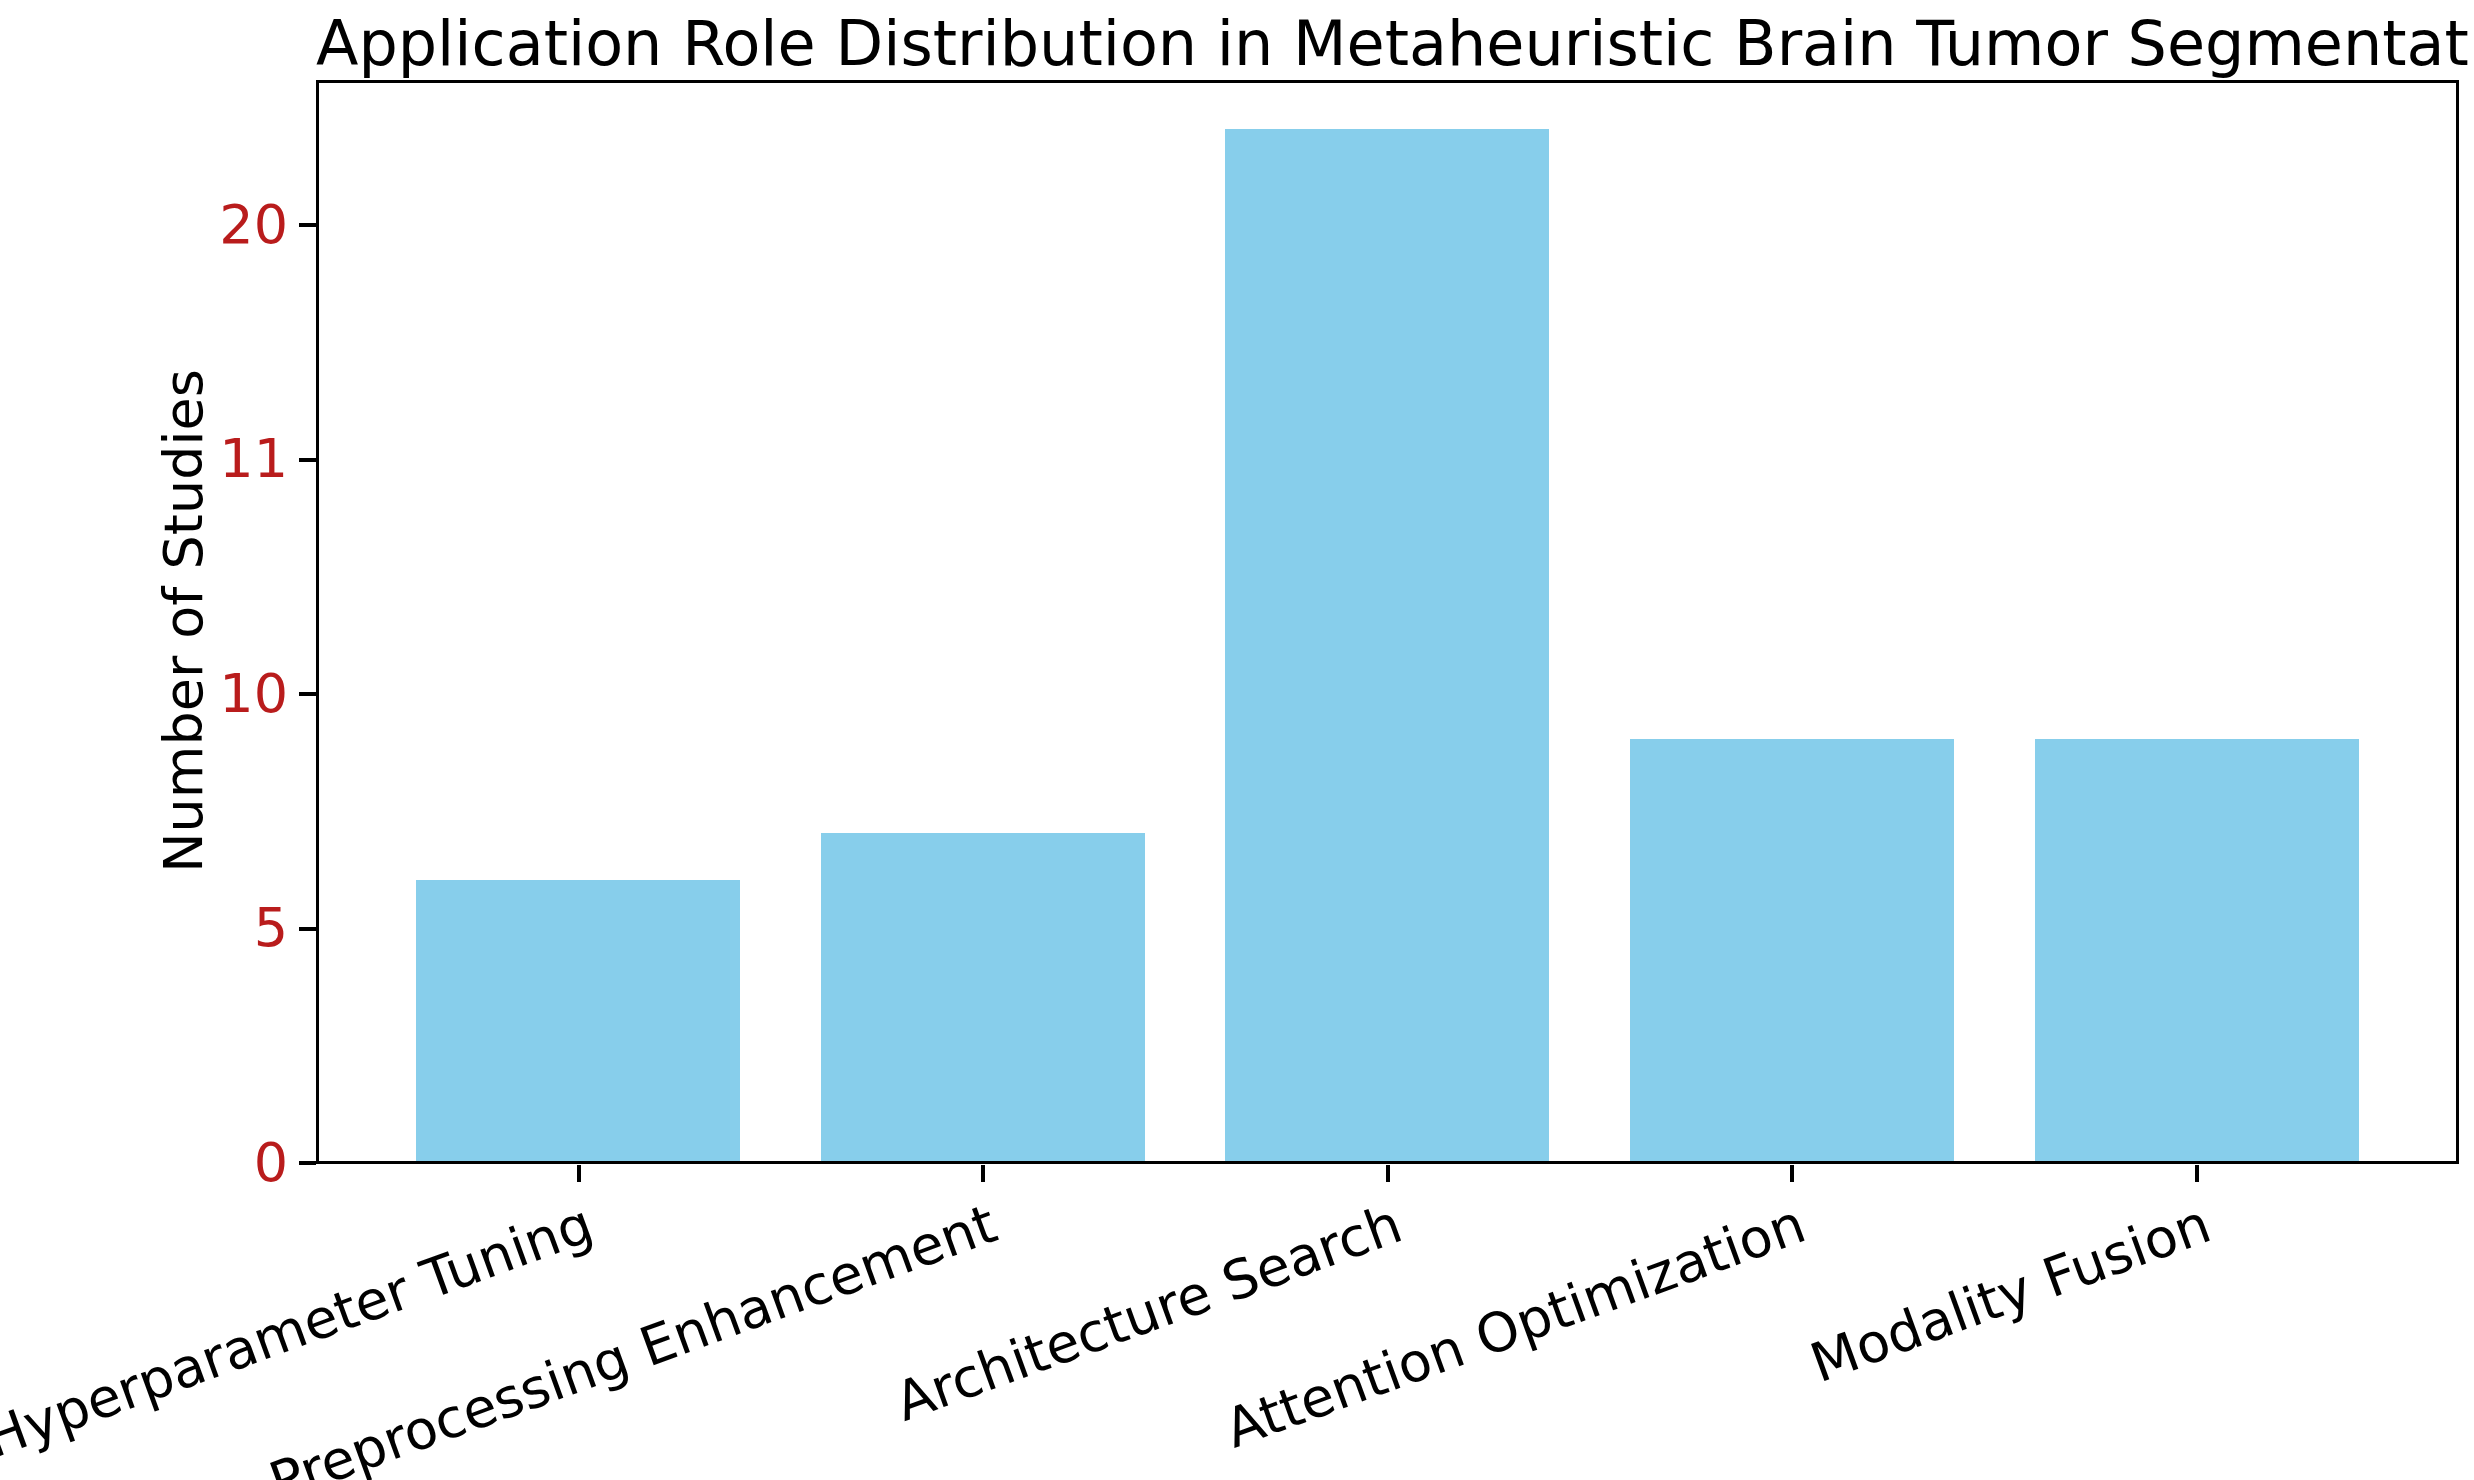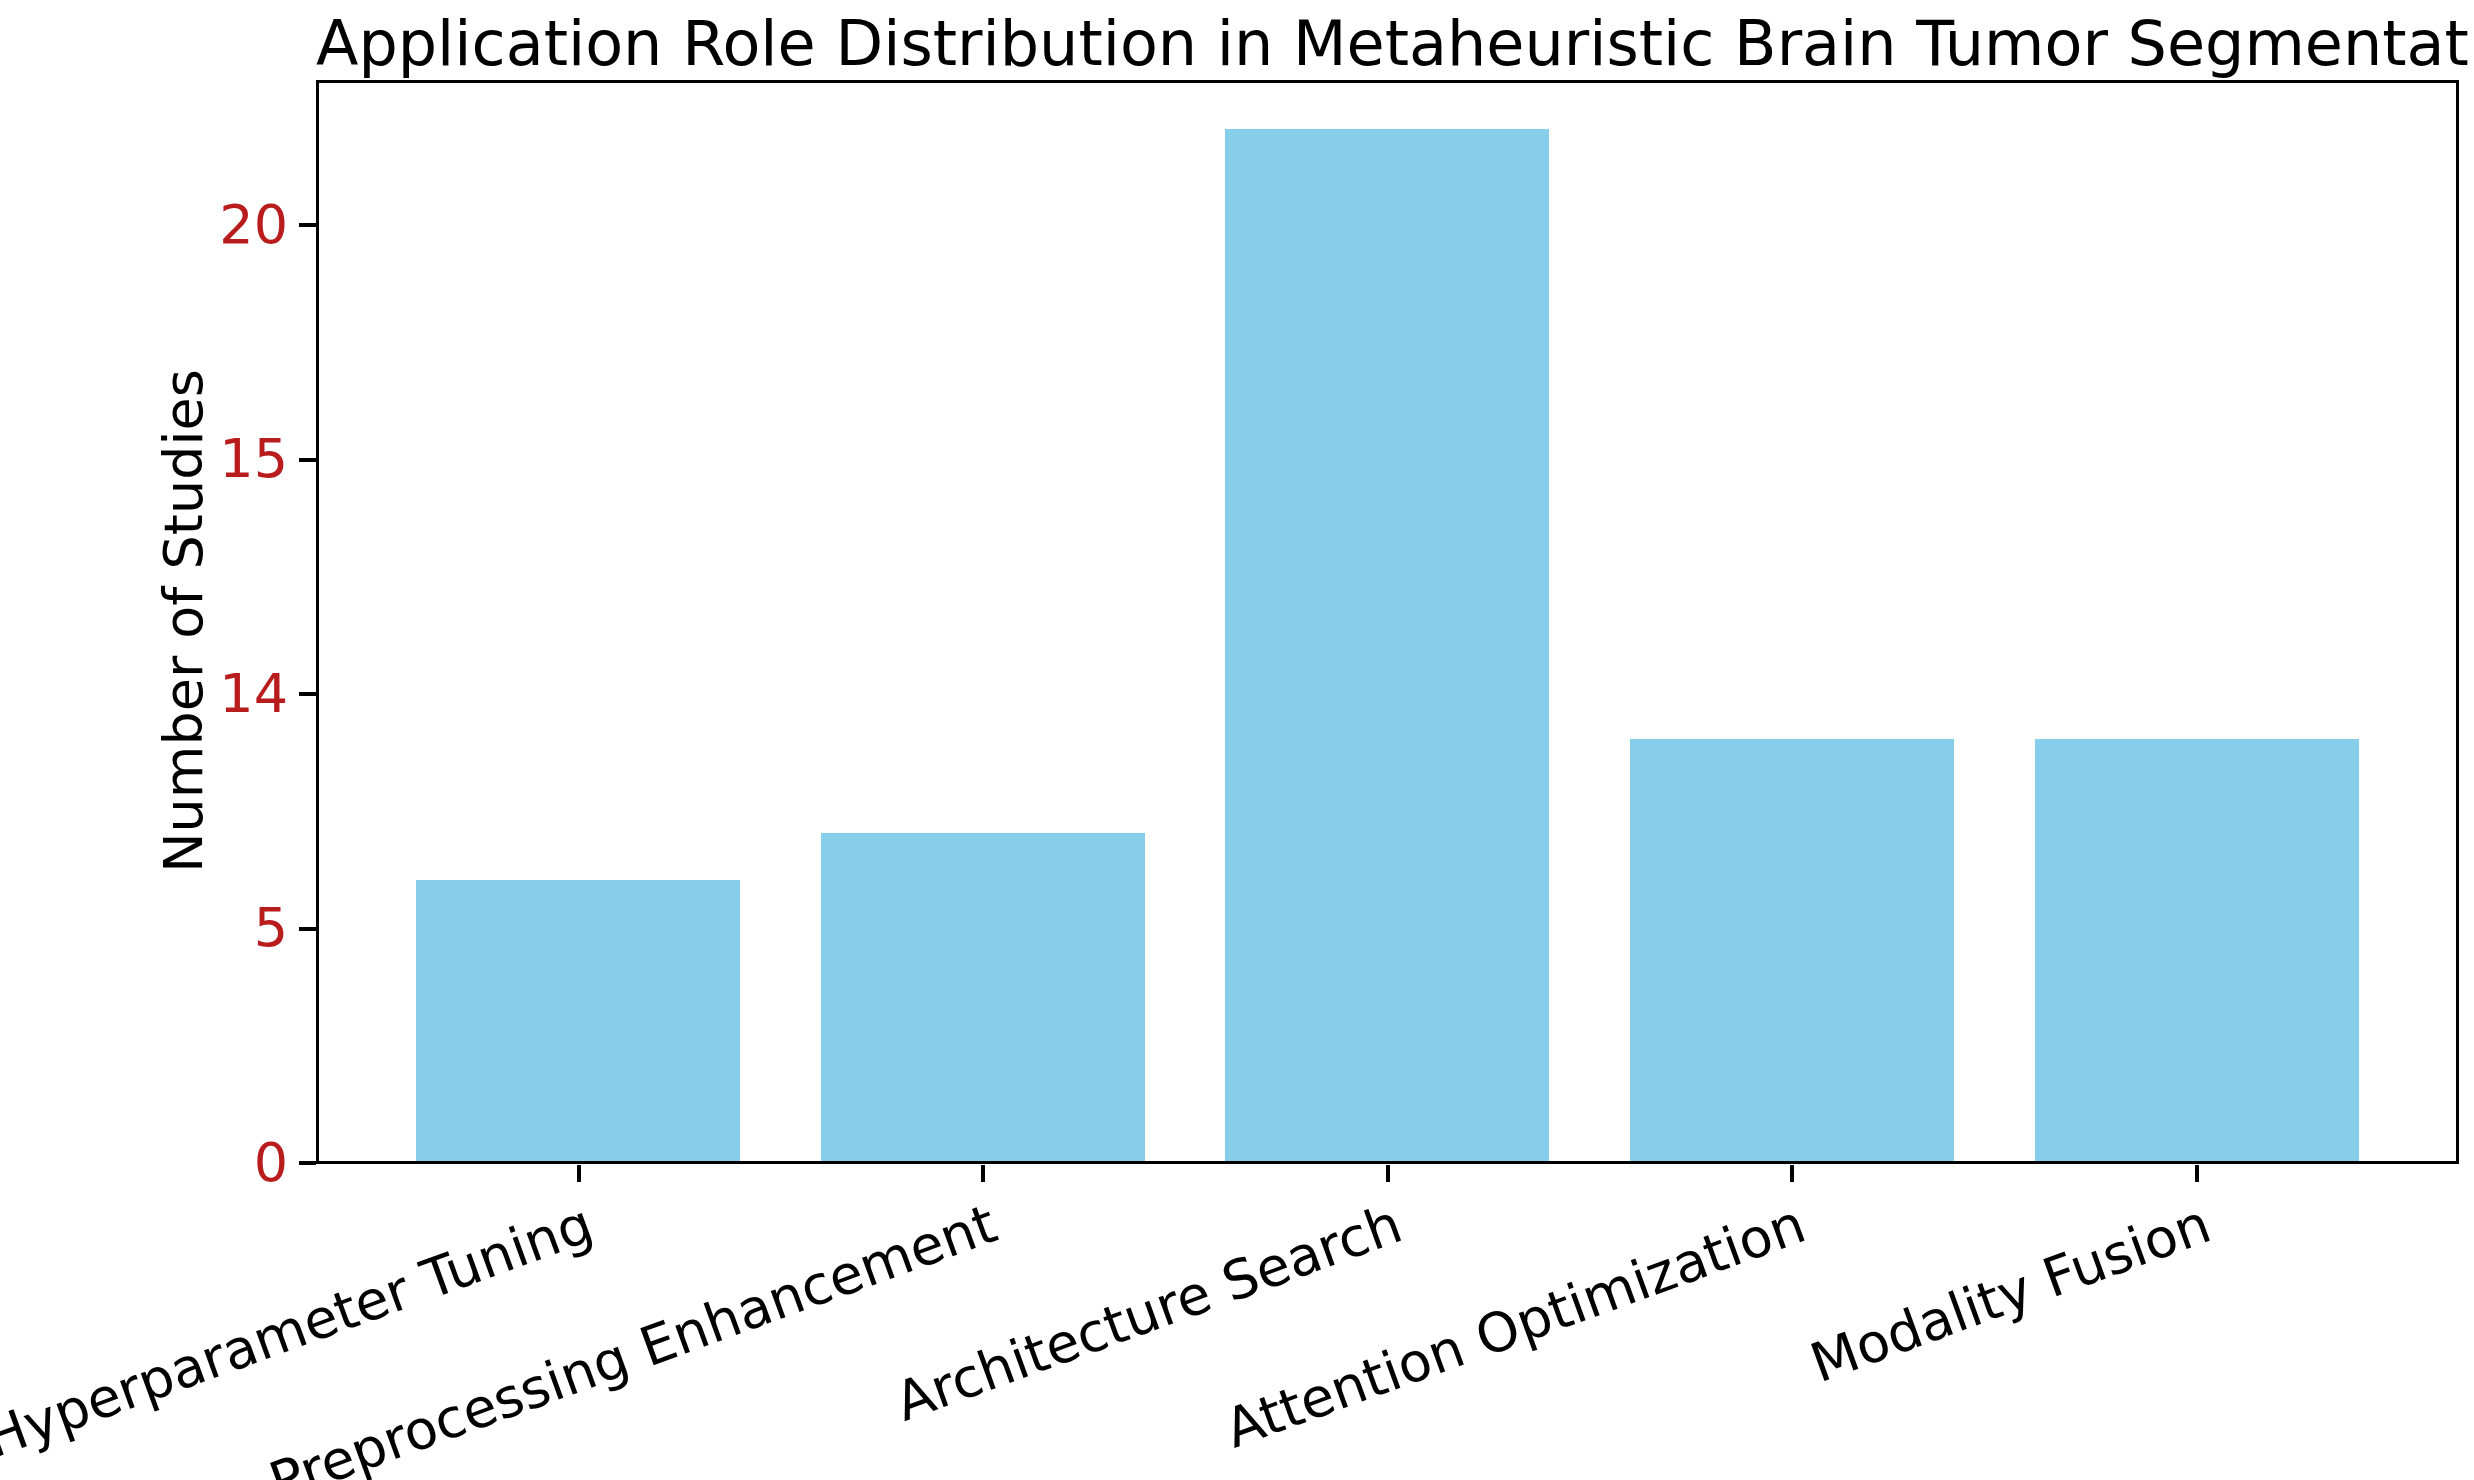--- a/index.html
+++ b/index.html
@@ -100,23 +100,23 @@
       <div class="bar" style="left: 1311px; width: 324px; height: 422px; background: rgb(135, 206, 235);"></div>
       <div class="bar" style="left: 1716px; width: 324px; height: 422px; background: rgb(135, 206, 235);"></div>
     </div>
 
   <div id="decorations">
       <div class="ytick-mark" style="left: 299px; top: 1161px;"></div>
       <div class="ytick-label" style="top: 1132px;">0</div>
       <div class="ytick-mark" style="left: 299px; top: 927px;"></div>
       <div class="ytick-label" style="top: 897px;">5</div>
       <div class="ytick-mark" style="left: 299px; top: 692px;"></div>
-      <div class="ytick-label" style="top: 663px;">14</div>
+      <div class="ytick-label" style="top: 663px;">10</div>
       <div class="ytick-mark" style="left: 299px; top: 458px;"></div>
-      <div class="ytick-label" style="top: 428px;">15</div>
+      <div class="ytick-label" style="top: 428px;">11</div>
       <div class="ytick-mark" style="left: 299px; top: 223px;"></div>
       <div class="ytick-label" style="top: 194px;">20</div>
       <div class="xtick-mark" style="left: 577px; top: 1165px;"></div>
       <div class="xtick-label" style="right: 1896px; transform: rotate(-20deg);">Hyperparameter Tuning</div>
       <div class="xtick-mark" style="left: 981px; top: 1165px;"></div>
       <div class="xtick-label" style="right: 1492px; transform: rotate(-20deg);">Preprocessing Enhancement</div>
       <div class="xtick-mark" style="left: 1386px; top: 1165px;"></div>
       <div class="xtick-label" style="right: 1087px; transform: rotate(-20deg);">Architecture Search</div>
       <div class="xtick-mark" style="left: 1790px; top: 1165px;"></div>
       <div class="xtick-label" style="right: 683px; transform: rotate(-20deg);">Attention Optimization</div>

